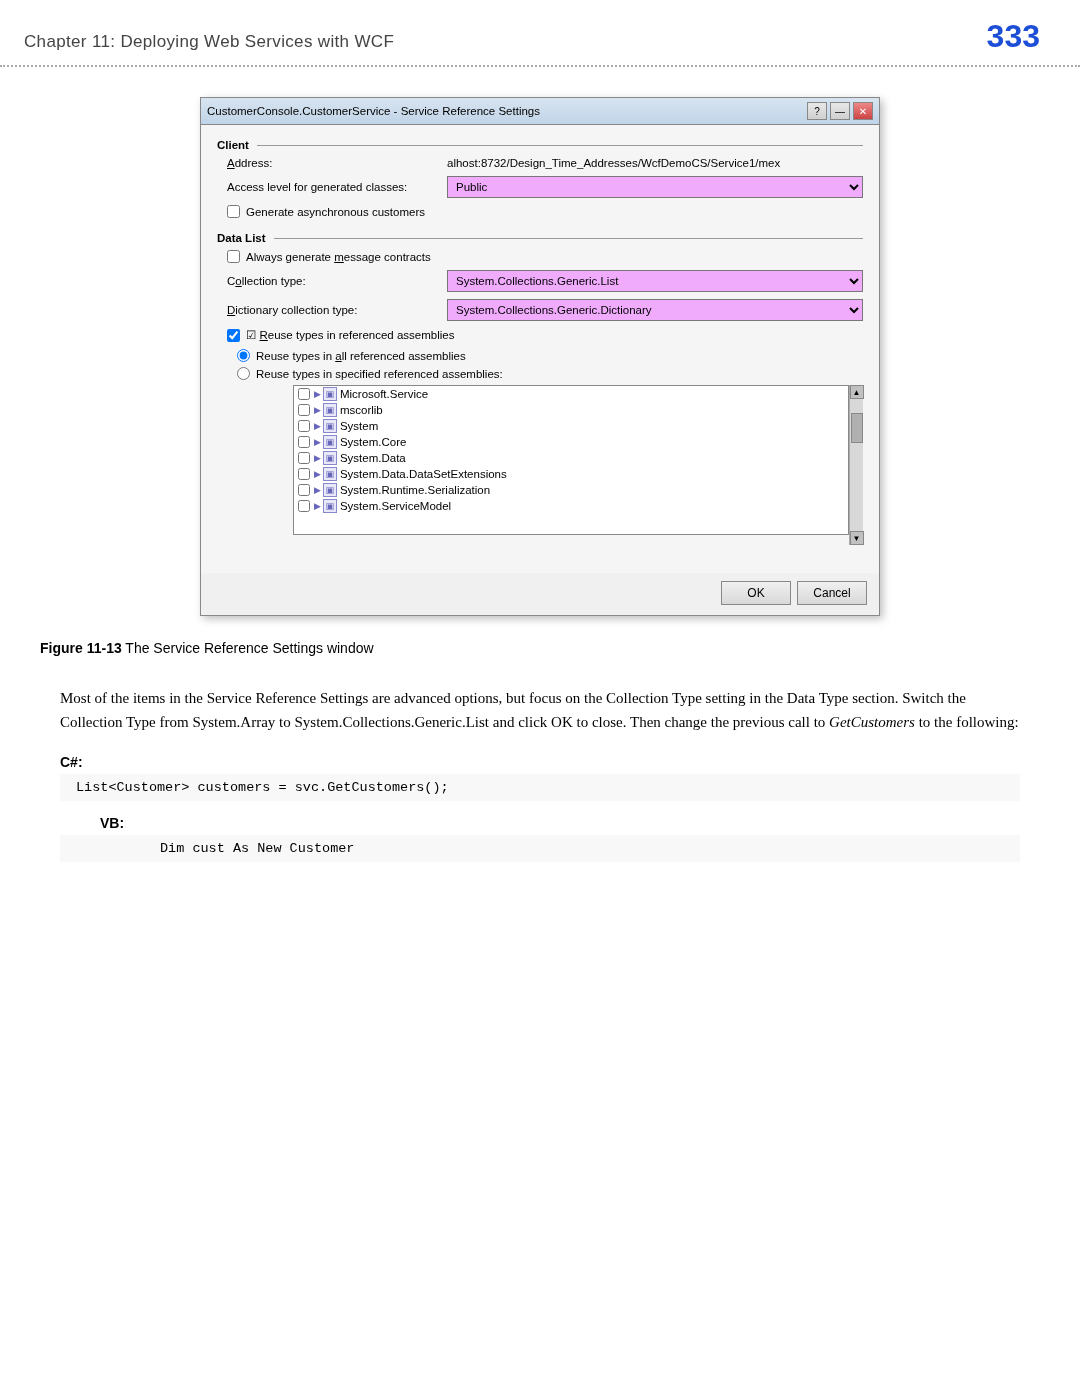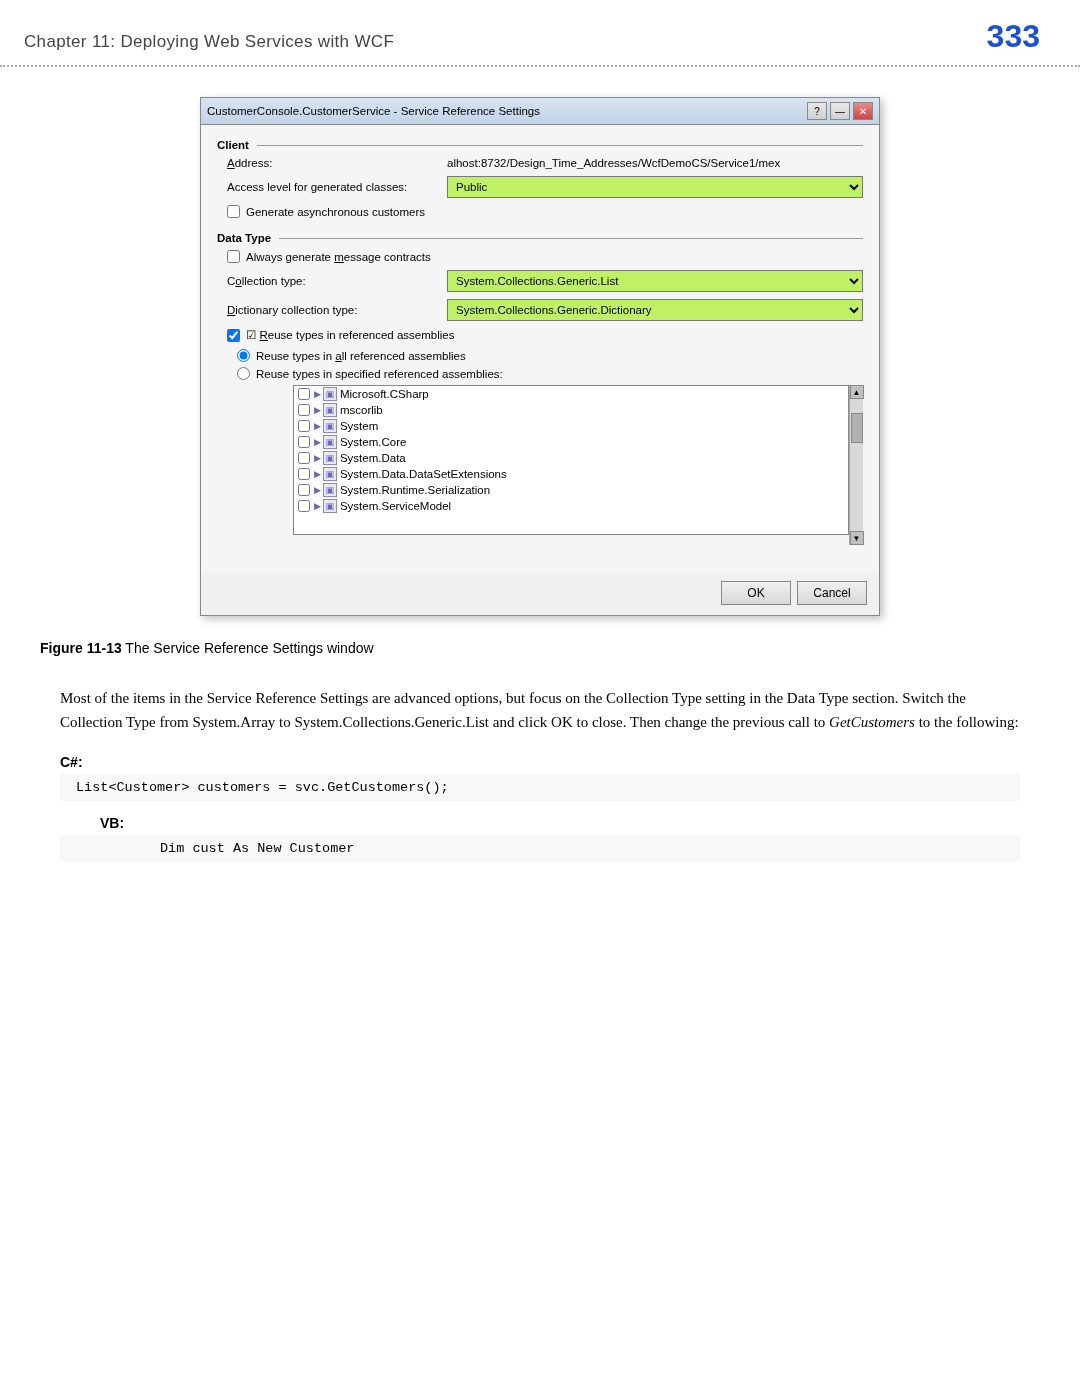--- a/index.html
+++ b/index.html
@@ -124,21 +124,21 @@
       flex: 1;
       position: relative;
       display: flex;
       align-items: center;
     }
     .select-wrapper select {
       width: 100%;
       font-size: 11.5px;
       height: 22px;
       border: 1px solid #777;
-      background: #bef264;
+      background: #f0abfc;
       padding: 0 4px;
     }
 
     
     .checkbox-row {
       display: flex;
       align-items: center;
       margin-bottom: 7px;
       padding-left: 10px;
     }
@@ -334,21 +334,21 @@
         </div>
       </div>
 
       <div class="checkbox-row">
         <input type="checkbox" id="async-ops" style="">
         <label for="async-ops">Generate asynchronous customers</label>
       </div>
     </div>
 
     <div class="section-group">
-      <div class="section-label">Data Type</div>
+      <div class="section-label">Data List</div>
 
       <div class="checkbox-row">
         <input type="checkbox" id="always-gen" style="">
         <label for="always-gen">Always generate <u>m</u>essage contracts</label>
       </div>
 
       <div class="form-row">
         <span class="form-label">C<u>o</u>llection type:</span>
         <div class="select-wrapper">
           <select>
@@ -381,21 +381,21 @@
         <input type="radio" name="reuse-radio" id="reuse-specified" style="">
         <label for="reuse-specified">Reuse types in specified referenced assemblies:</label>
       </div>
 
       <div style="display:flex; margin-left:38px; margin-bottom:10px;">
         <div class="assembly-list-container" style="flex:1;">
           <div class="assembly-item">
             <input type="checkbox" style="">
             <span style="font-size:9px;color:#6666bb;margin-right:2px;">▶</span>
             <span class="assembly-icon"></span>
-            <span>Microsoft.CSharp</span>
+            <span>Microsoft.Service</span>
           </div>
           <div class="assembly-item">
             <input type="checkbox" style="">
             <span style="font-size:9px;color:#6666bb;margin-right:2px;">▶</span>
             <span class="assembly-icon"></span>
             <span>mscorlib</span>
           </div>
           <div class="assembly-item">
             <input type="checkbox" style="">
             <span style="font-size:9px;color:#6666bb;margin-right:2px;">▶</span>

